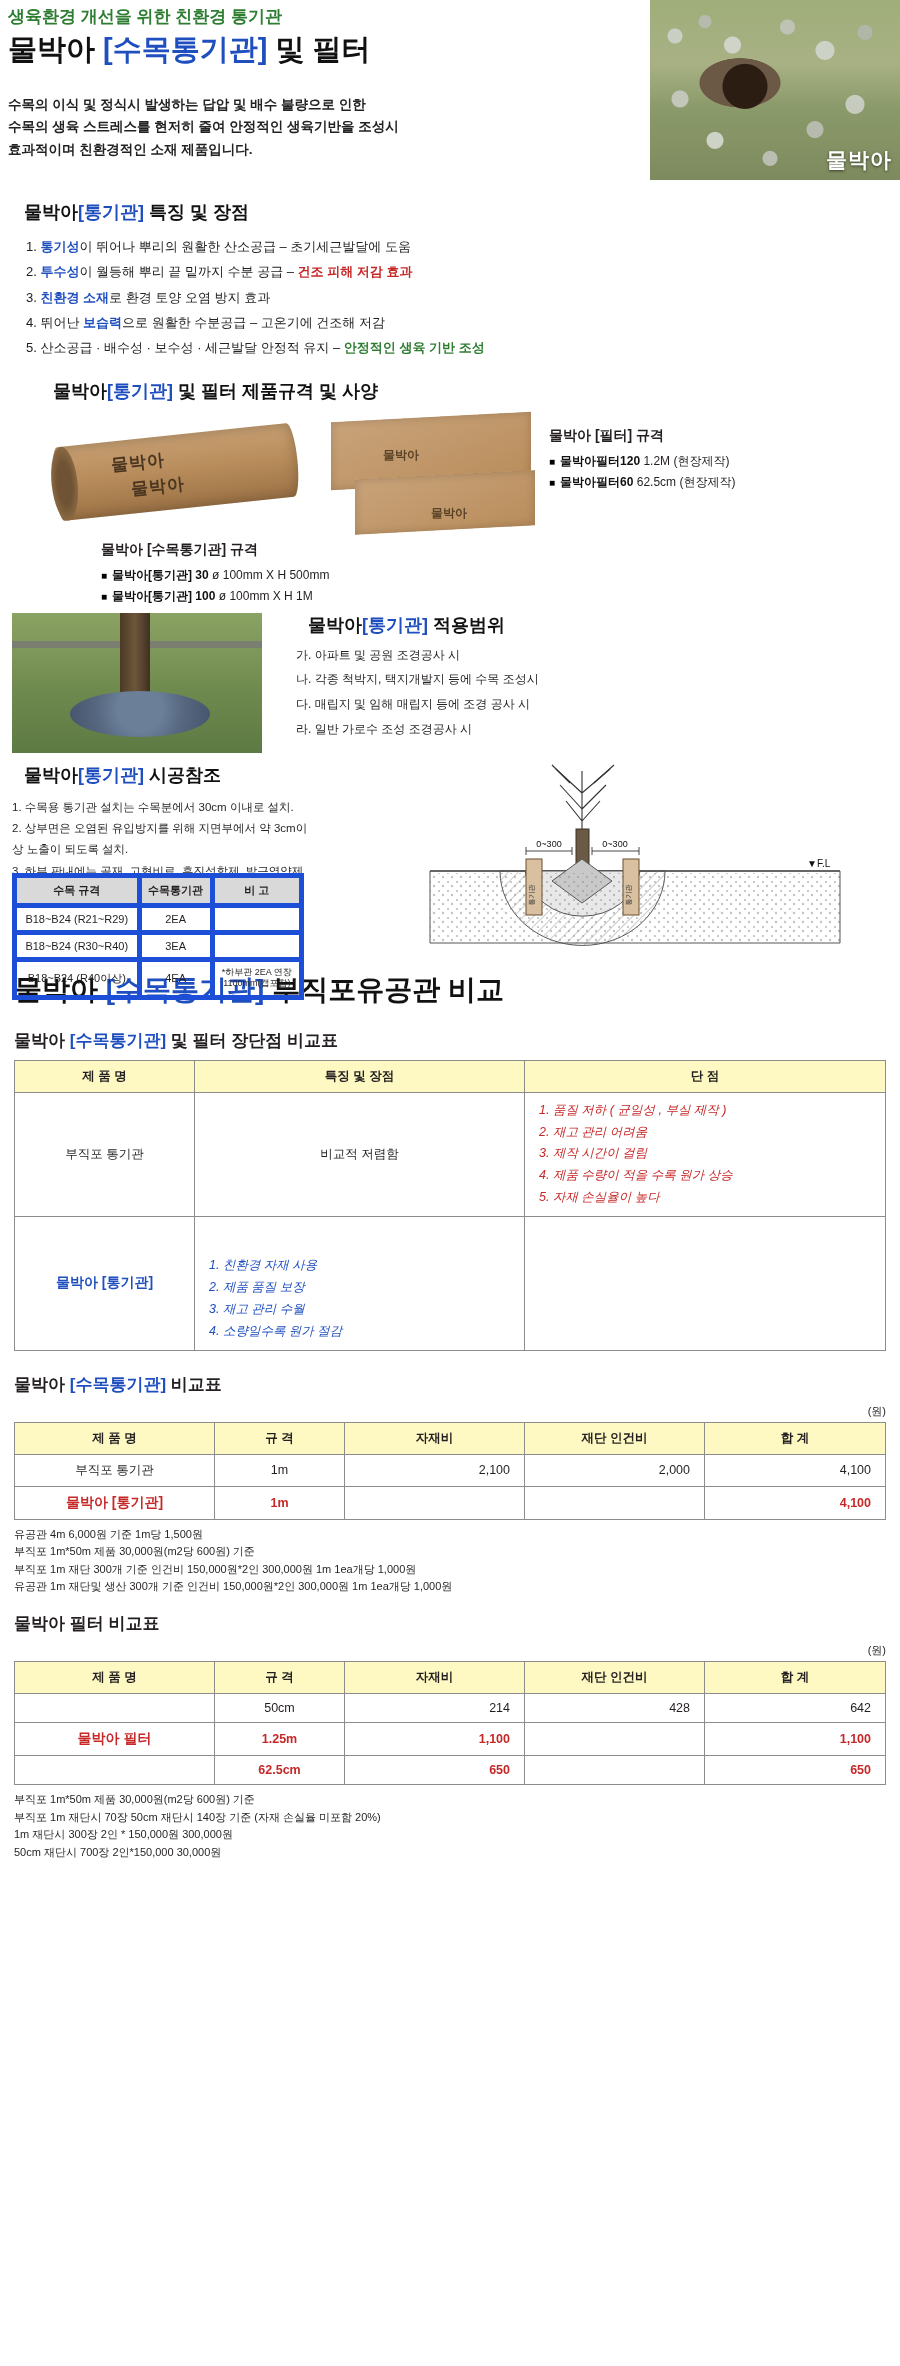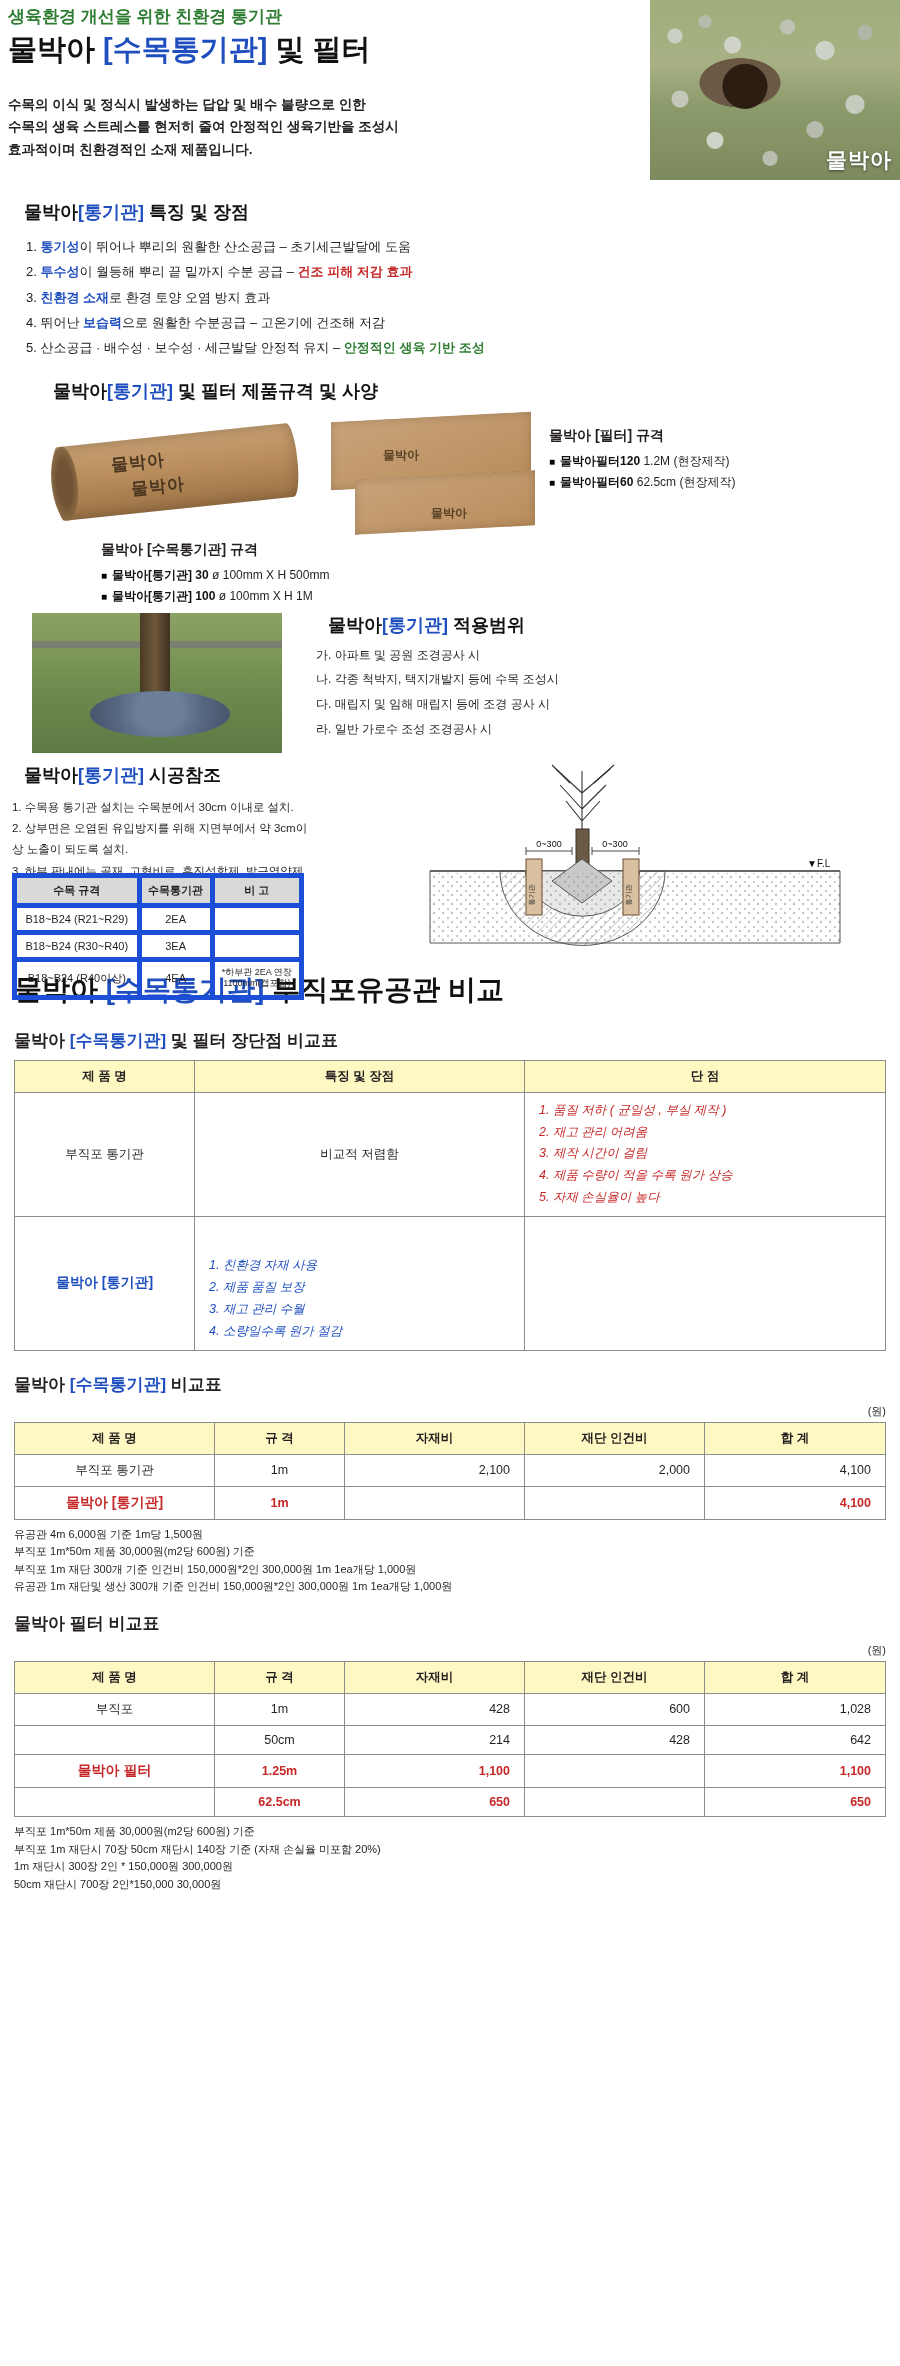--- a/index.html
+++ b/index.html
@@ -111,21 +111,21 @@
 
   .spec-box { position:absolute; font-size:12px; }
   .spec-title { font-size:14px; font-weight:bold; margin-bottom:6px; }
   .spec-line { line-height:1.8; }
   .spec-line .sq { color:#000; margin-right:5px; font-size:10px; }
   .spec-line b { color:#111; }
   .spec-box.left { left:60px; top:128px; }
   .spec-box.right { left:508px; top:14px; }
 
   
-  .scope { position:relative; height:150px;margin-left:20px; }
+  .scope { position:relative; height:150px; }
   .scope-photo {
     position:absolute; left:12px; top:0; width:250px; height:140px;
     background:linear-gradient(180deg,#8aa262 0%, #7d9659 30%, #6f8a4e 55%, #5d7a44 100%);
     overflow:hidden;
   }
   .scope-photo .trunk {
     position:absolute; left:108px; top:0; width:30px; height:95px;
     background:linear-gradient(90deg,#4b3a26,#6d563a,#3f3020);
   }
   .scope-photo .mulch {
@@ -449,27 +449,20 @@
       <tr>
         <th style="width:200px">제 품 명</th>
         <th style="width:130px">규 격</th>
         <th style="width:180px">자재비</th>
         <th style="width:180px">재단 인건비</th>
         <th>합 계</th>
       </tr>
     </thead>
     <tbody id="price-filter-body">
         <tr>
-          <td class="">부직포</td>
-          <td class="">1m</td>
-          <td class="right">428</td>
-          <td class="right">600</td>
-          <td class="right">1,028</td>
-        </tr>
-        <tr>
           <td class=""></td>
           <td class="">50cm</td>
           <td class="right">214</td>
           <td class="right">428</td>
           <td class="right">642</td>
         </tr>
         <tr>
           <td class="red bold" style="font-size: 14px;">물박아 필터</td>
           <td class="red bold">1.25m</td>
           <td class="red bold right">1,100</td>

